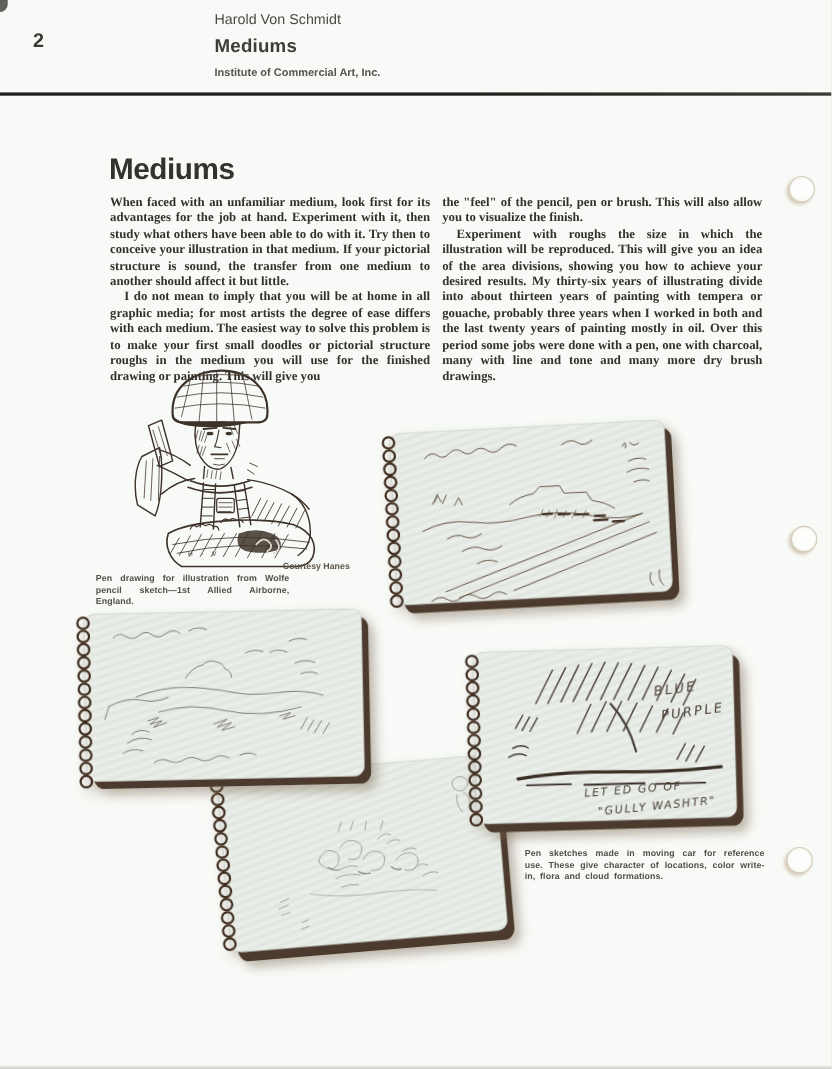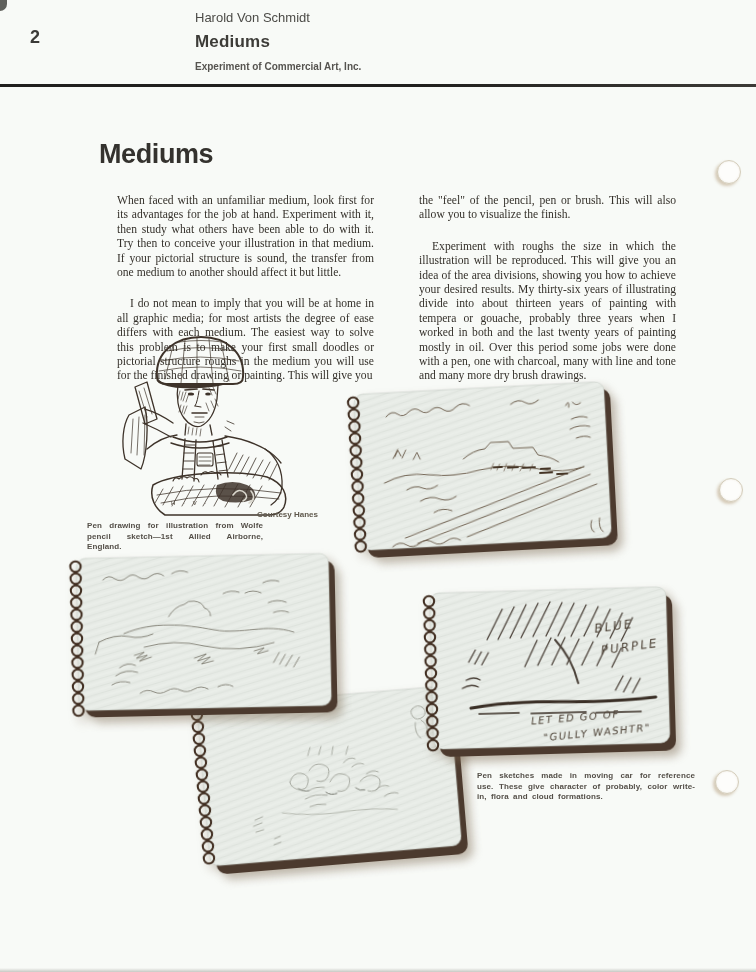--- a/index.html
+++ b/index.html
@@ -12,21 +12,21 @@
   .course{left:195px;top:32px;font-size:17px;font-weight:bold;color:#3d3c38;letter-spacing:.2px;}
   .institute{left:195px;top:61px;font-size:10px;font-weight:bold;color:#565450;}
   .rule{left:0;top:84px;width:756px;height:3px;background:linear-gradient(to right,#201f1d 55%,#3c3a36);}
   .corner-speck{left:0;top:0;width:7px;height:11px;background:#2e2d2a;border-bottom-right-radius:7px;opacity:.75;}
   .bottom-edge{left:0;top:968px;width:756px;height:4px;
                background:linear-gradient(to bottom,rgba(255,255,255,0),rgba(110,108,100,.35));}
   
   .art-title{left:99px;top:139px;font-size:27px;font-weight:bold;color:#34322e;letter-spacing:-.4px;}
   .col{position:absolute;top:177px;font-family:"Liberation Serif",serif;font-size:11.6px;
        line-height:14.4px;color:#34302a;text-align:justify;}
-  .col p{margin:17px;}
+  .col p{margin:0;font-weight:bold;}
   .col p + p{text-indent:13px;}
   .col-left{left:100px;width:291px;}
   .col-right{left:402px;width:291px;}
   
   .credit{left:150px;top:510px;width:168px;text-align:right;font-size:8px;font-weight:bold;color:#5f584c;}
   .cap{position:absolute;font-size:8px;font-weight:bold;color:#544f48;text-align:justify;
        line-height:10.5px;word-spacing:2px;letter-spacing:.1px;}
   .cap-soldier{left:87px;top:521px;width:176px;}
   .cap-books{left:477px;top:771px;width:218px;z-index:6;}
   
@@ -72,21 +72,21 @@
 </svg>
 
 <div class="sheet">
 
   <div class="abs corner-speck"></div>
   <div class="abs bottom-edge"></div>
 
   <div class="abs pagenum">2</div>
   <div class="abs author">Harold Von Schmidt</div>
   <div class="abs course">Mediums</div>
-  <div class="abs institute">Experiment of Commercial Art, Inc.</div>
+  <div class="abs institute">Institute of Commercial Art, Inc.</div>
   <div class="abs rule"></div>
 
   <div class="abs art-title">Mediums</div>
   <div class="col col-left">
     <p>When faced with an unfamiliar medium, look first for its advantages for the job at hand. Experiment with it, then study what others have been able to do with it. Try then to conceive your illustration in that medium. If your pictorial structure is sound, the transfer from one medium to another should affect it but little.</p>
     <p>I do not mean to imply that you will be at home in all graphic media; for most artists the degree of ease differs with each medium. The easiest way to solve this problem is to make your first small doodles or pictorial structure roughs in the medium you will use for the finished drawing or painting. This will give you</p>
   </div>
   <div class="col col-right">
     <p>the "feel" of the pencil, pen or brush. This will also allow you to visualize the finish.</p>
     <p>Experiment with roughs the size in which the illustration will be reproduced. This will give you an idea of the area divisions, showing you how to achieve your desired results. My thirty-six years of illustrating divide into about thirteen years of painting with tempera or gouache, probably three years when I worked in both and the last twenty years of painting mostly in oil. Over this period some jobs were done with a pen, one with charcoal, many with line and tone and many more dry brush drawings.</p>
@@ -235,19 +235,19 @@
         <path d="M60,78 C90,66 120,70 150,76 S200,70 230,80"></path>
         <path d="M80,92 q30,-8 60,0 q35,8 70,-2"></path>
         <path d="M70,100 l10,-3 l-8,6 l11,-3 l-8,6 l12,-4 M130,104 l12,-4 l-9,7 l13,-4 l-9,7 l12,-3 M190,98 l10,-3 l-7,6 l11,-3"></path>
         <path d="M55,112 q8,-6 16,-2 m-20,10 q10,-7 22,-3 m-26,12 q8,-5 18,-2"></path>
         <path d="M215,100 l-6,10 m12,-8 l-6,10 m13,-9 l-7,11 m14,-9 l-6,10"></path>
         <path d="M75,138 q7,-5 14,-1 q6,3 13,-1 q7,-4 14,0 q6,3 13,-1 q7,-4 14,0 m10,-2 q8,-4 15,0"></path>
       </g>
     </svg>
   </div>
 
-  <div class="cap cap-books">Pen sketches made in moving car for reference use. These give character of probably, color write-in, flora and cloud formations.</div>
+  <div class="cap cap-books">Pen sketches made in moving car for reference use. These give character of locations, color write-in, flora and cloud formations.</div>
 
   <div class="hole" style="left:717px;top:160px;"></div>
   <div class="hole" style="left:719px;top:478px;"></div>
   <div class="hole" style="left:715px;top:770px;"></div>
 
 </div>
 
 </body></html>

